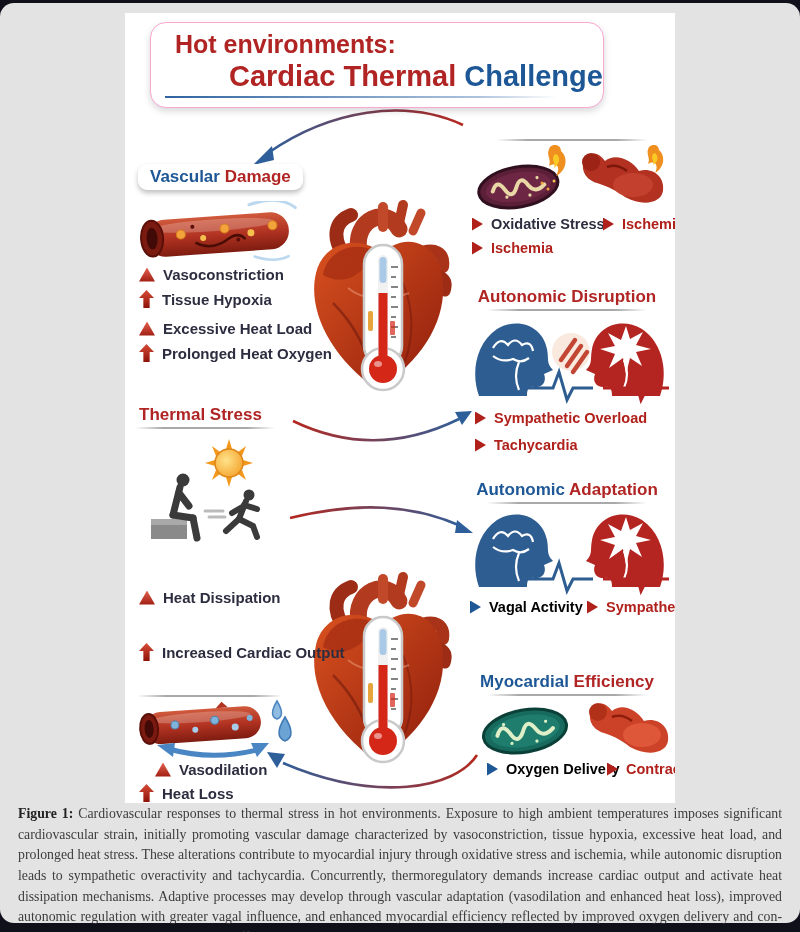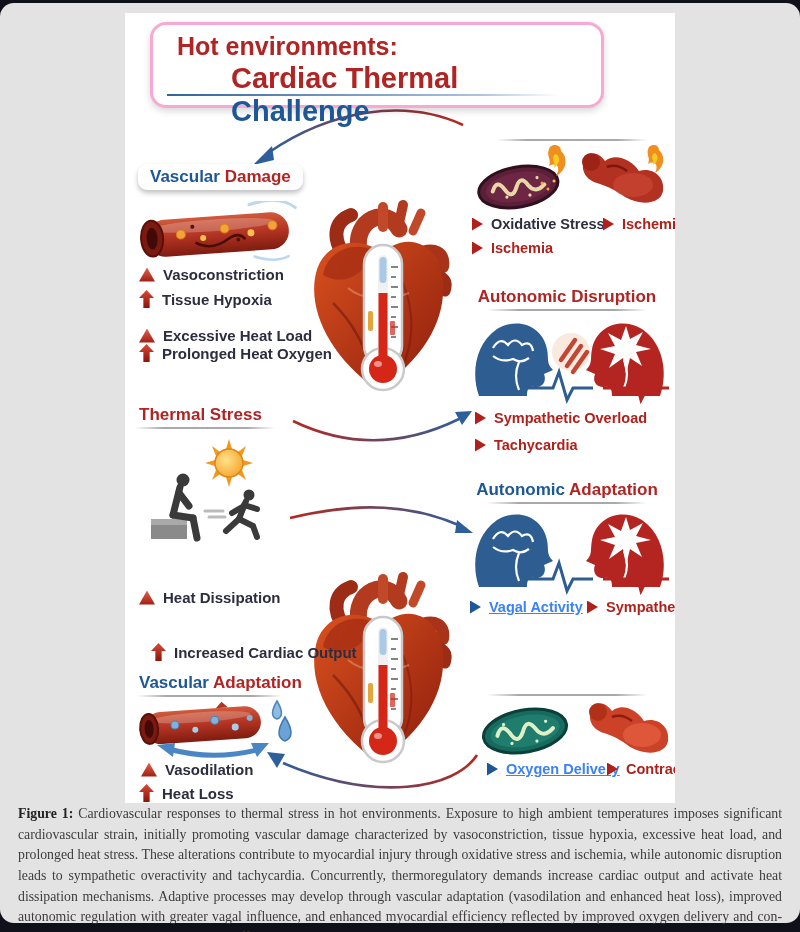--- a/index.html
+++ b/index.html
@@ -1,36 +1,36 @@
 <!DOCTYPE html>
 <html><head>
 <meta charset="utf-8">
 <style>
   html,body{margin:0;padding:0;width:800px;height:932px;overflow:hidden;background:#10101b;}
   *{box-sizing:border-box;}
   .canvas{position:absolute;left:0;right:0;top:3px;bottom:9px;background:#e3e3e3;border-radius:14px;font-family:"Liberation Sans",sans-serif;}
   .panel{position:absolute;left:125px;top:10px;width:550px;height:790px;background:#ffffff;overflow:hidden;}
   .abs{position:absolute;}
   
-  .title-card{position:absolute;left:25px;top:9px;width:454px;height:86px;background:#fff;border:3px solid #f9a8d4;border-radius:16px;box-shadow:0 3px 7px rgba(0,0,0,.16);}
+  .title-card{position:absolute;left:25px;top:9px;width:454px;height:86px;background:#fff;border:1px solid #f9a8d4;border-radius:16px;box-shadow:0 3px 7px rgba(0,0,0,.16);}
   .title-l1{position:absolute;left:24px;top:7px;font-size:25px;font-weight:700;color:#b02423;}
   .title-l2{position:absolute;left:78px;top:37px;font-size:29px;font-weight:700;}
   .title-underline{position:absolute;left:14px;bottom:9px;width:392px;height:2px;background:linear-gradient(to right,#2e649f,#aec3dd 80%,transparent);}
   .w-red{color:#b02423;}
   .w-blue{color:#1d5796;}
   
   .hdr{position:absolute;font-size:17px;font-weight:700;white-space:nowrap;}
   .hdr-center{text-align:center;}
   .hdr-underline{position:absolute;height:2px;background:linear-gradient(to right,rgba(150,150,150,.0),rgba(140,140,140,.75) 20%,rgba(140,140,140,.75) 80%,rgba(150,150,150,0));}
   .pill{position:absolute;background:#fff;border-radius:9px;box-shadow:0 3px 5px rgba(0,0,0,.25);padding:3px 12px;font-size:17px;font-weight:700;white-space:nowrap;}
   
   .bullet{position:absolute;display:flex;align-items:center;gap:8px;font-weight:700;font-size:15px;white-space:nowrap;}
   .bullet .txt-dark{color:#2d2d40;}
   .bullet .txt-red{color:#b0211c;}
-  .bullet .txt-blue{color:#3b82f6;text-decoration:underline;}
+  .bullet .txt-blue{color:#000000;}
   .ic-tri{display:inline-block;width:16px;height:14px;background:linear-gradient(180deg,#e2604e 0%,#a01d12 100%);clip-path:polygon(50% 0,100% 100%,0 100%);flex:none;}
   .ic-up{display:inline-block;width:15px;height:18px;background:linear-gradient(180deg,#d84b38 0%,#8e1208 100%);clip-path:polygon(50% 0,100% 44%,71% 44%,71% 100%,29% 100%,29% 44%,0 44%);flex:none;}
   .ic-right{display:inline-block;width:11px;height:13px;background:#b0211c;clip-path:polygon(0 0,100% 50%,0 100%);flex:none;}
   .ic-right-blue{background:#1d5796;}
   
   .caption{position:absolute;left:18px;top:801px;width:764px;font-family:"Liberation Serif",serif;font-size:13.8px;line-height:1.5;color:#3d3d3d;text-align:justify;}
   .caption b{color:#222;}
   svg{display:block;}
 </style>
 </head>
@@ -171,21 +171,21 @@
     </div>
 
     <div class="bullet" style="left:14px;top:253px;">
       <span class="ic-tri"></span>
       <span class="txt-dark">Vasoconstriction</span>
     </div>
     <div class="bullet" style="left:14px;top:277px;">
       <span class="ic-up"></span>
       <span class="txt-dark">Tissue Hypoxia</span>
     </div>
-    <div class="bullet" style="left:14px;top:307px;margin-top:7px;">
+    <div class="bullet" style="left:14px;top:307px;">
       <span class="ic-tri"></span>
       <span class="txt-dark">Excessive Heat Load</span>
     </div>
     <div class="bullet" style="left:14px;top:331px;">
       <span class="ic-up"></span>
       <span class="txt-dark">Prolonged Heat Oxygen</span>
     </div>
 
     <div class="hdr w-red" style="left:14px;top:392px;">Thermal Stress</div>
     <div class="hdr-underline" style="left:10px;top:414px;width:140px;"></div>
@@ -330,20 +330,24 @@
 
     <div class="bullet" style="left:345px;top:586px;font-size:14.5px;">
       <span class="ic-right ic-right-blue"></span>
       <span class="txt-blue">Vagal Activity</span>
     </div>
     <div class="bullet" style="left:462px;top:586px;font-size:14.5px;">
       <span class="ic-right"></span>
       <span class="txt-red">Sympathetic Drive</span>
     </div>
 
+    <div class="hdr hdr-center" style="left:342px;top:659px;width:200px;">
+      <span class="w-blue">Myocardial</span>
+      <span class="w-red">Efficiency</span>
+    </div>
     <div class="hdr-underline" style="left:362px;top:681px;width:160px;"></div>
 
     <div class="abs" style="left:352px;top:686px;">
       <svg width="100" height="64" viewBox="0 0 100 64">
         <g transform="rotate(-10 48 32)">
           <ellipse cx="48" cy="32" rx="42" ry="21" fill="#176b5e" stroke="#0b4038" stroke-width="3"></ellipse>
           <ellipse cx="48" cy="32" rx="35" ry="15.5" fill="#1f7d6d"></ellipse>
           <path d="M20,32 q6,-13 13,0 q6,13 13,0 q6,-13 13,0 q6,11 17,2" stroke="#dff0c8" stroke-width="4" fill="none" stroke-linecap="round"></path>
           <circle cx="33" cy="42" r="1.6" fill="#dff0c8"></circle>
             <circle cx="58" cy="44" r="1.6" fill="#dff0c8"></circle>
@@ -368,29 +372,25 @@
     </div>
     <div class="bullet" style="left:482px;top:748px;font-size:14.5px;">
       <span class="ic-right"></span>
       <span class="txt-red">Contractility</span>
     </div>
 
     <div class="bullet" style="left:14px;top:576px;">
       <span class="ic-tri"></span>
       <span class="txt-dark">Heat Dissipation</span>
     </div>
-    <div class="bullet" style="left:26px;top:630px;">
+    <div class="bullet" style="left:14px;top:630px;">
       <span class="ic-up"></span>
       <span class="txt-dark">Increased Cardiac Output</span>
     </div>
 
-    <div class="hdr" style="left:14px;top:660px;">
-      <span class="w-blue">Vascular</span>
-      <span class="w-red">Adaptation</span>
-    </div>
     <div class="hdr-underline" style="left:12px;top:682px;width:145px;"></div>
 
     <div class="abs" style="left:10px;top:686px;">
       <svg width="165" height="62" viewBox="0 0 165 62">
         <g transform="rotate(-4 70 26)">
           <rect x="10" y="10" width="116" height="32" rx="16" fill="url(#vesselG)"></rect>
           <ellipse cx="66" cy="18" rx="50" ry="5" fill="rgba(255,255,255,0.22)"></ellipse>
           <ellipse cx="14" cy="26" rx="9" ry="15" fill="#7a1a10" stroke="#5a0f08" stroke-width="2"></ellipse>
           <ellipse cx="14" cy="26" rx="4.5" ry="9" fill="#420a06"></ellipse>
           <circle cx="40" cy="24" r="4" fill="#7fb3dc" stroke="#4a7fae"></circle>
@@ -405,21 +405,21 @@
           <path d="M150,18 C142,31 142,39 150,42 C158,39 158,31 150,18 Z" fill="#6ba3d4" stroke="#3f79b4" stroke-width="1.5"></path>
         </g>
         <g>
           <path d="M34,50 q42,12 88,1" stroke="#4a86c4" stroke-width="5" fill="none"></path>
           <polygon points="22,46 40,44 38,58" fill="#4a86c4"></polygon>
           <polygon points="134,44 116,44 122,58" fill="#4a86c4"></polygon>
         </g>
       </svg>
     </div>
 
-    <div class="bullet" style="left:16px;top:748px;">
+    <div class="bullet" style="left:30px;top:748px;">
       <span class="ic-tri"></span>
       <span class="txt-dark">Vasodilation</span>
     </div>
     <div class="bullet" style="left:14px;top:771px;">
       <span class="ic-up"></span>
       <span class="txt-dark">Heat Loss</span>
     </div>
 
   </div>
 

